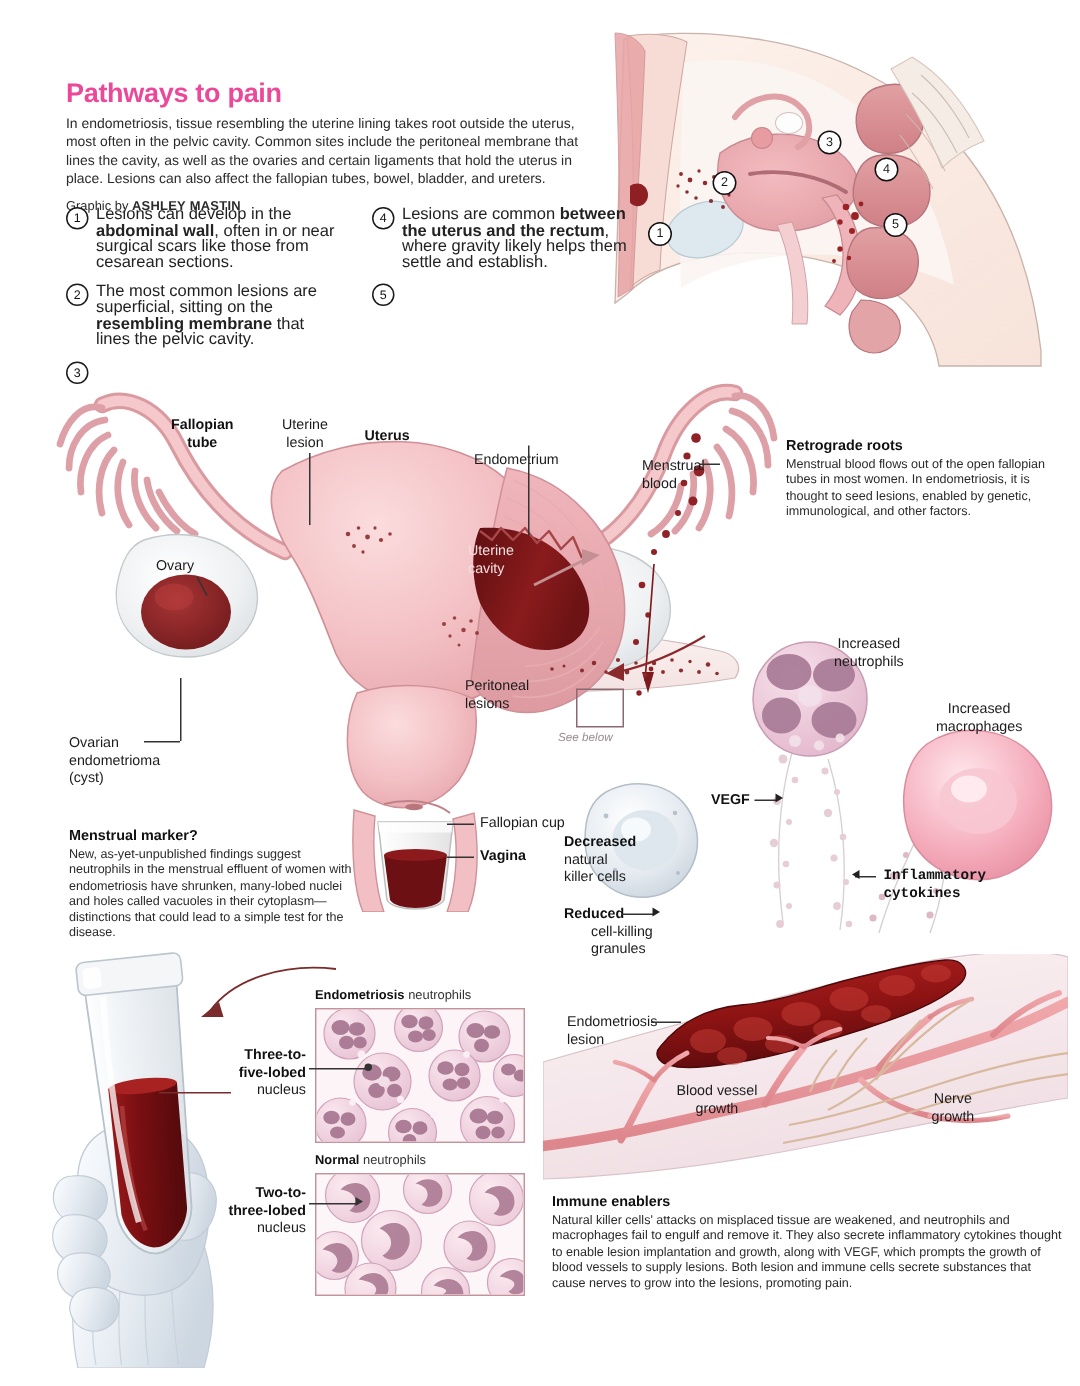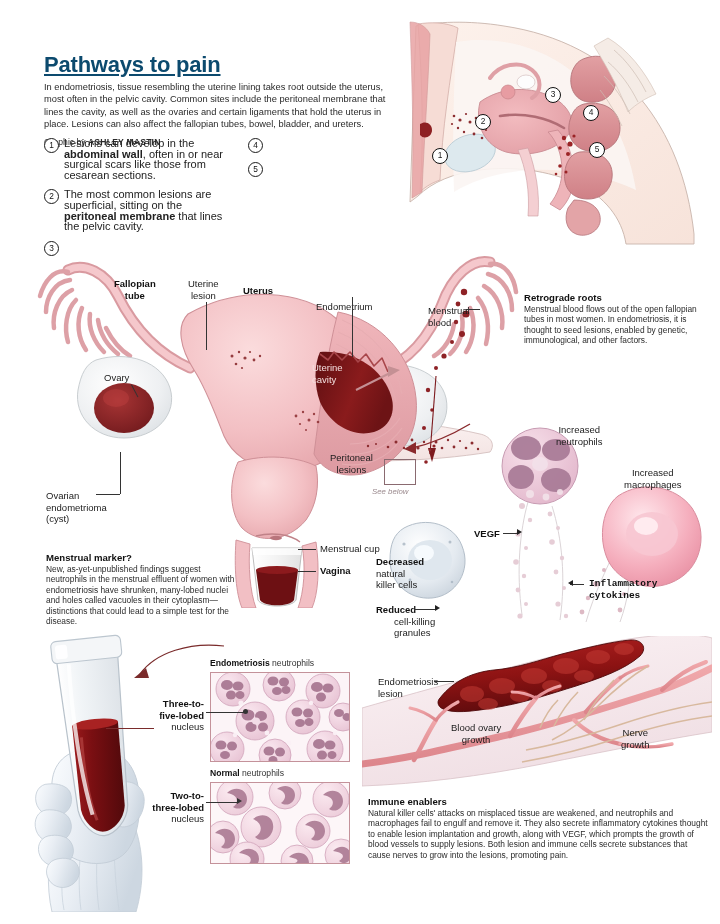--- a/index.html
+++ b/index.html
@@ -13,21 +13,21 @@
   }
   .page{position:relative;width:720px;height:924px;overflow:hidden;background:#fff;}
 
   
   .abs{position:absolute;}
   .lbl{font-size:9.5px;line-height:11.5px;color:#1b1b1b;}
   .lbl-b{font-size:9.5px;line-height:11.5px;font-weight:bold;color:#111;}
 
   
   #header{left:44px;top:52px;width:360px;}
-  #page-title{font-size:22px;font-weight:bold;letter-spacing:-0.2px;color:#0c4a6e;margin:0 0 3px 0;text-decoration:underline;}
+  #page-title{font-size:18px;font-weight:bold;letter-spacing:-0.2px;color:#ec4899;margin:0 0 3px 0;}
   #deck{font-size:9.3px;line-height:12.3px;color:#2a2a2a;margin:0;}
   #credit{font-size:8.6px;line-height:11px;color:#2a2a2a;margin-top:7px;}
   #credit b{font-weight:bold;letter-spacing:0.2px;}
 
   
   .keycol{position:absolute;width:180px;}
   #keycol-left{left:44px;top:138px;}
   #keycol-right{left:248px;top:138px;}
   .keyitem{display:flex;gap:5px;margin-bottom:9px;}
   .badge{
@@ -166,29 +166,30 @@
     </div>
   </div>
 
   <div class="keycol" id="keycol-left">
       <div class="keyitem">
         <div class="badge">1</div>
         <div class="keytext">Lesions can develop in the <b>abdominal wall</b>, often in or near surgical scars like those from cesarean sections.</div>
       </div>
       <div class="keyitem">
         <div class="badge">2</div>
-        <div class="keytext">The most common lesions are superficial, sitting on the <b>peritoneal membrane</b> that lines the pelvic cavity.</div>
+        <div class="keytext">The most common lesions are superficial, sitting on the <b>resembling membrane</b> that lines the pelvic cavity.</div>
       </div>
       <div class="keyitem">
         <div class="badge">3</div>
       </div>
     </div>
   <div class="keycol" id="keycol-right">
       <div class="keyitem">
         <div class="badge">4</div>
+        <div class="keytext">Lesions are common <b>between the uterus and the rectum</b>, where gravity likely helps them settle and establish.</div>
       </div>
       <div class="keyitem">
         <div class="badge">5</div>
       </div>
     </div>
 
   <svg class="ill" style="left:20px;top:248px;" width="520" height="360" viewBox="0 0 520 360">
     <defs>
       <radialGradient id="uBody" cx="0.38" cy="0.32" r="0.82">
         <stop offset="0" stop-color="#fbdcdd"></stop>
@@ -377,26 +378,26 @@
   <div class="abs lbl" style="left:312px;top:362px;white-space:pre-line;color:#f4dede;">Uterine
 cavity</div>
   <div class="abs lbl" style="left:104px;top:372px;">Ovary</div>
   <div class="leader" style="left:131px;top:385px;width:1px;height:14px;transform:rotate(-28deg);transform-origin:top left;"></div>
   <div class="abs lbl" style="left:46px;top:490px;white-space:pre-line;">Ovarian
 endometrioma
 (cyst)</div>
   <div class="leader lh" style="left:96px;top:494px;width:24px;"></div>
   <div class="leader lv" style="left:120px;top:452px;height:42px;"></div>
 
-  <div class="abs lbl" style="left:310px;top:452px;text-align:center;white-space:pre-line;margin-left:20px;">Peritoneal
+  <div class="abs lbl" style="left:310px;top:452px;text-align:left;white-space:pre-line;">Peritoneal
 lesions</div>
   <div id="roi-box" style="left:384px;top:459px;width:30px;height:24px;"></div>
   <div id="see-below" style="left:372px;top:487px;">See below</div>
 
-  <div class="abs lbl" style="left:320px;top:543px;">Menstrual cup</div>
+  <div class="abs lbl" style="left:320px;top:543px;">Fallopian cup</div>
   <div class="leader lh" style="left:298px;top:549px;width:18px;"></div>
   <div class="abs lbl-b" style="left:320px;top:565px;">Vagina</div>
   <div class="leader lh" style="left:298px;top:571px;width:18px;"></div>
 
   <div class="abs callout" style="left:46px;top:552px;width:196px;">
     <div class="ch">Menstrual marker?</div>
     <div class="cb">New, as-yet-unpublished findings suggest neutrophils in the menstrual effluent of women with endometriosis have shrunken, many-lobed nuclei and holes called vacuoles in their cytoplasm—distinctions that could lead to a simple test for the disease.</div>
   </div>
 
   <div class="abs callout" style="left:524px;top:292px;width:176px;">
@@ -573,21 +574,21 @@
       <path d="M286 30 C 266 42 250 56 236 70 C 222 84 206 96 190 104"></path>
       <path d="M252 44 C 240 56 230 70 222 84"></path>
       <path d="M216 56 C 206 66 198 78 192 90"></path>
       <path d="M196 64 C 188 72 182 82 178 92"></path>
     </g>
   </svg>
 
   <div class="abs lbl" style="left:378px;top:676px;white-space:pre-line;">Endometriosis
 lesion</div>
   <div class="leader lh" style="left:434px;top:681px;width:20px;"></div>
-  <div class="abs lbl" style="left:451px;top:722px;text-align:center;white-space:pre-line;">Blood ovary
+  <div class="abs lbl" style="left:451px;top:722px;text-align:center;white-space:pre-line;">Blood vessel
 growth</div>
   <div class="abs lbl" style="left:621px;top:727px;text-align:center;white-space:pre-line;">Nerve
 growth</div>
 
   <div class="abs callout" style="left:368px;top:796px;width:340px;">
     <div class="ch">Immune enablers</div>
     <div class="cb">Natural killer cells' attacks on misplaced tissue are weakened, and neutrophils and macrophages fail to engulf and remove it. They also secrete inflammatory cytokines thought to enable lesion implantation and growth, along with VEGF, which prompts the growth of blood vessels to supply lesions. Both lesion and immune cells secrete substances that cause nerves to grow into the lesions, promoting pain.</div>
   </div>
 
   <svg class="ill" style="left:26px;top:632px;" width="150" height="280" viewBox="0 0 150 280">

